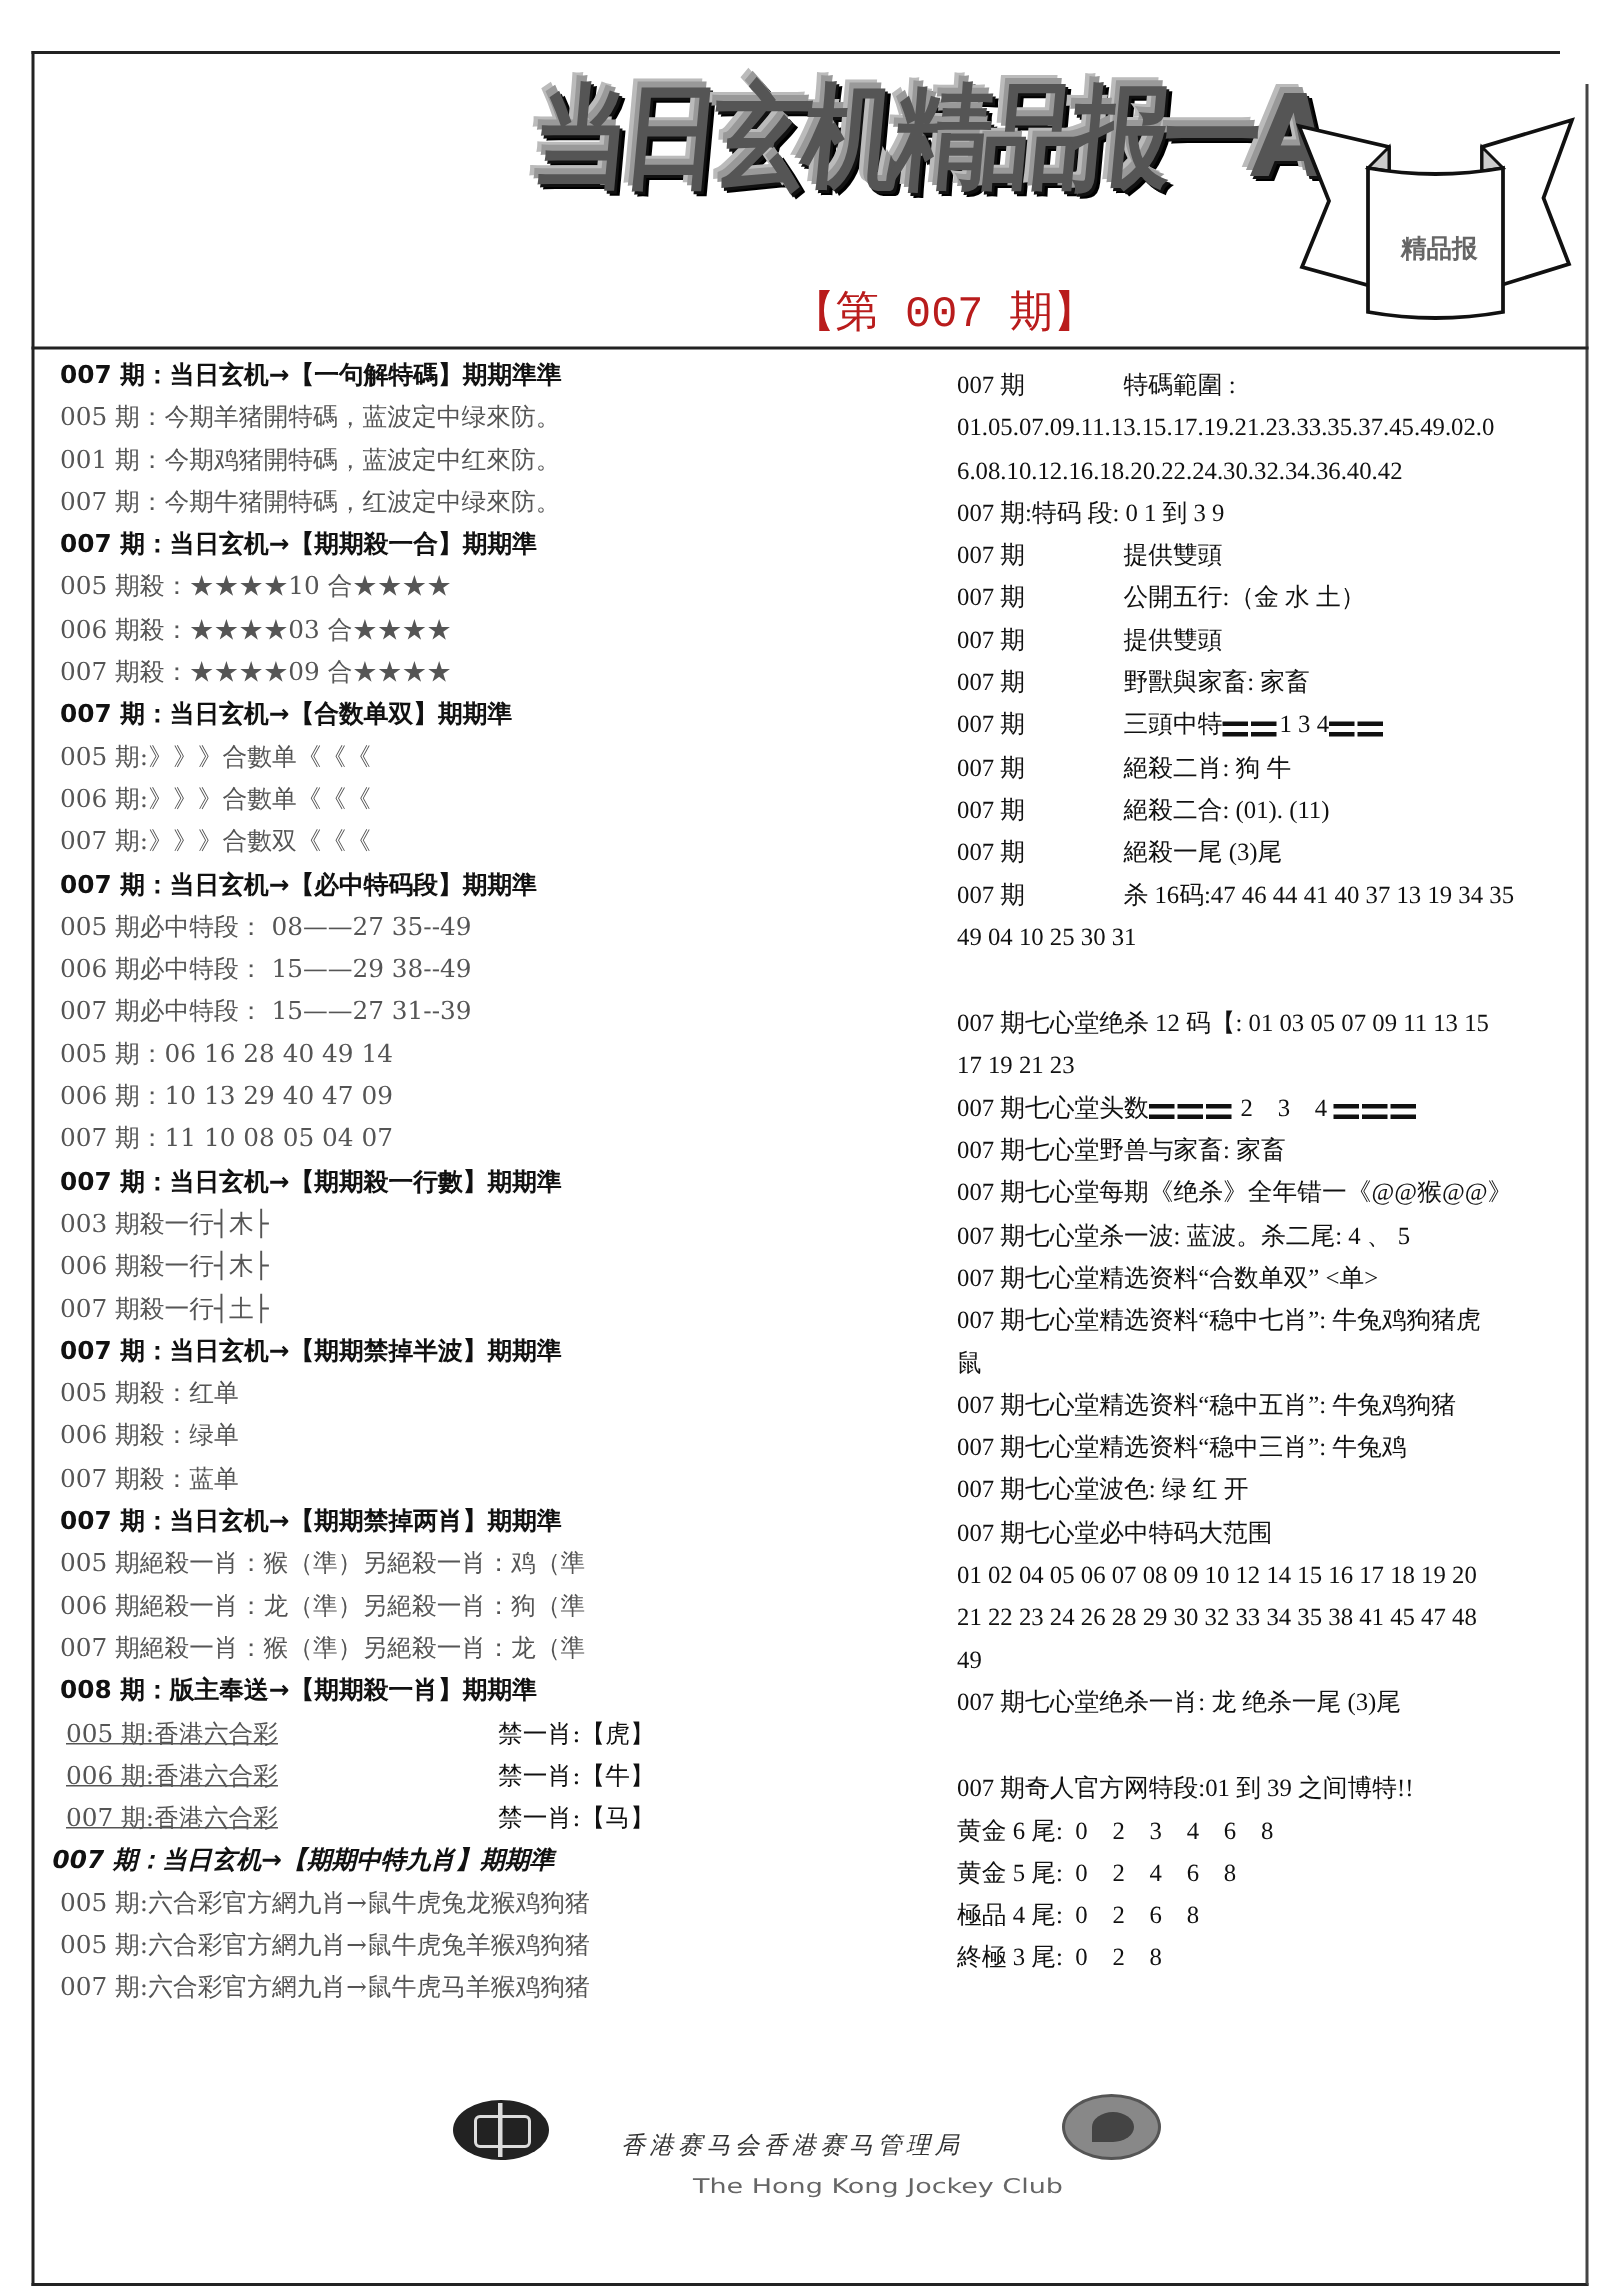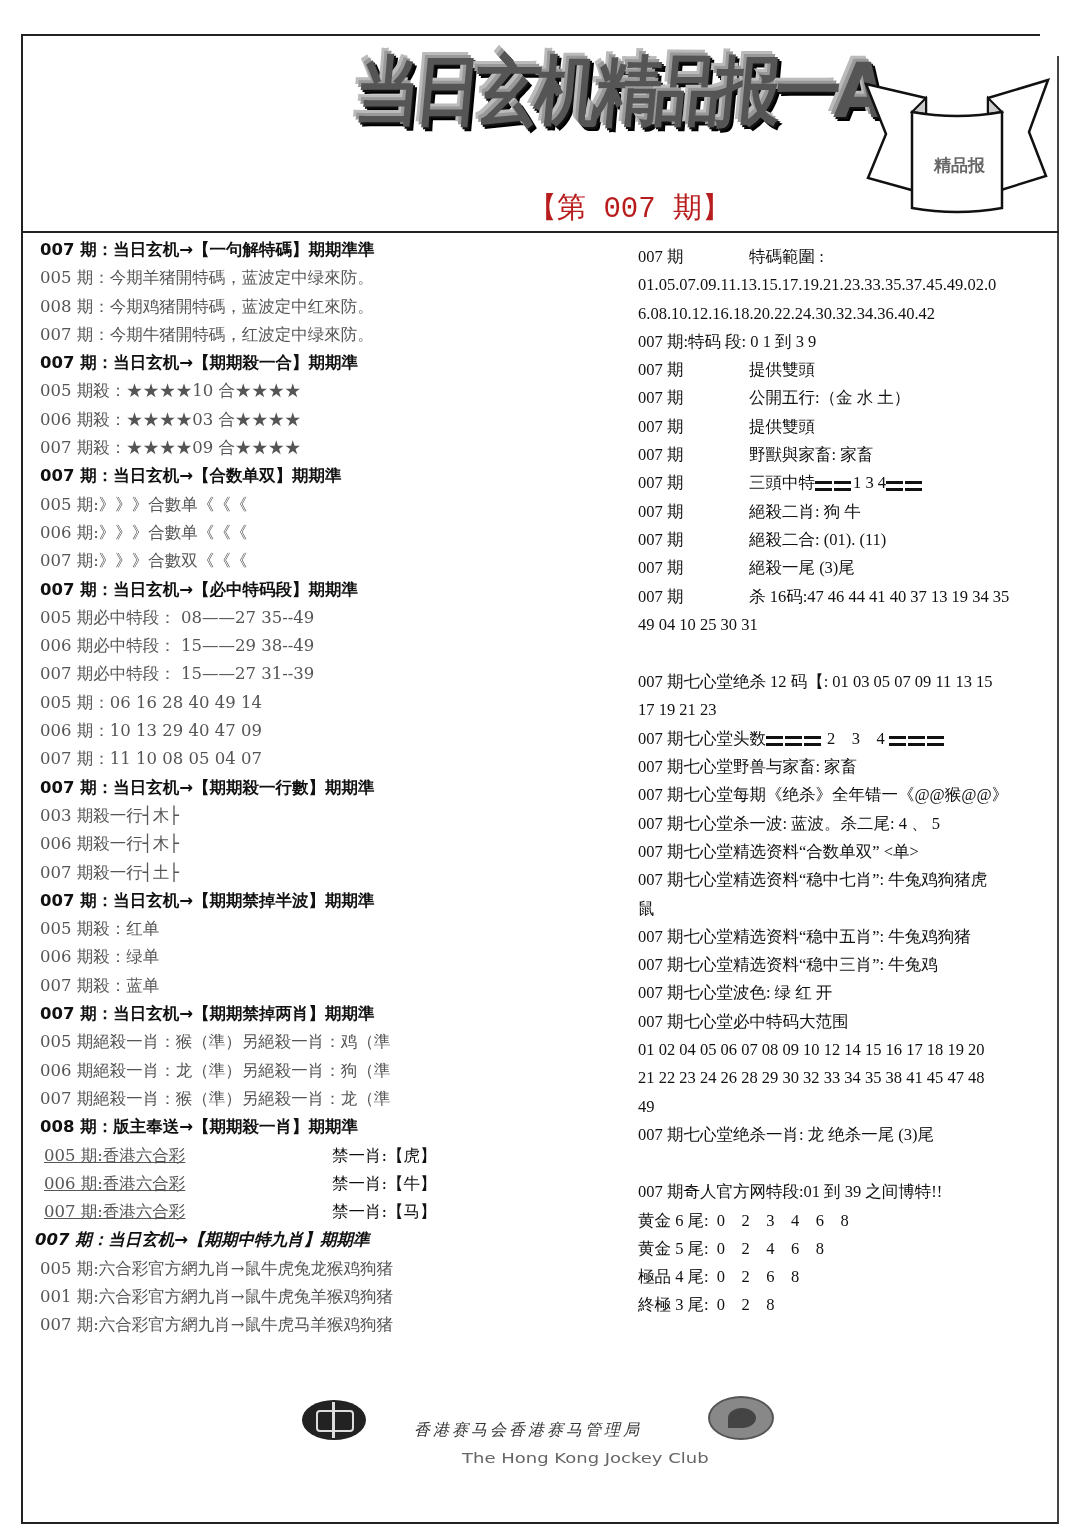--- a/index.html
+++ b/index.html
@@ -65,21 +65,21 @@
     <polygon points="48,36 62,22 62,38" fill="#ccc" stroke="#111" stroke-width="2"></polygon>
     <polygon points="138,36 124,22 124,38" fill="#ccc" stroke="#111" stroke-width="2"></polygon>
     <path d="M48,36 Q93,44 138,36 L138,132 Q93,140 48,132 Z" fill="#fff" stroke="#111" stroke-width="2.5"></path>
   </svg>
   <span class="badge-text">精品报</span>
 </div>
 
 <div class="col-left" id="col-left">
     <div class="line head">007 期：当日玄机→【一句解特碼】期期準準</div>
     <div class="line">005 期：今期羊猪開特碼，蓝波定中绿來防。</div>
-    <div class="line">008 期：今期鸡猪開特碼，蓝波定中红來防。</div>
+    <div class="line">001 期：今期鸡猪開特碼，蓝波定中红來防。</div>
     <div class="line">007 期：今期牛猪開特碼，红波定中绿來防。</div>
     <div class="line head">007 期：当日玄机→【期期殺一合】期期準</div>
     <div class="line">005 期殺：★★★★10 合★★★★</div>
     <div class="line">006 期殺：★★★★03 合★★★★</div>
     <div class="line">007 期殺：★★★★09 合★★★★</div>
     <div class="line head">007 期：当日玄机→【合数单双】期期準</div>
     <div class="line">005 期:》》》合數单《《《</div>
     <div class="line">006 期:》》》合數单《《《</div>
     <div class="line">007 期:》》》合數双《《《</div>
     <div class="line head">007 期：当日玄机→【必中特码段】期期準</div>
@@ -100,21 +100,21 @@
     <div class="line head">007 期：当日玄机→【期期禁掉两肖】期期準</div>
     <div class="line">005 期絕殺一肖：猴（準）另絕殺一肖：鸡（準</div>
     <div class="line">006 期絕殺一肖：龙（準）另絕殺一肖：狗（準</div>
     <div class="line">007 期絕殺一肖：猴（準）另絕殺一肖：龙（準</div>
     <div class="line head">008 期：版主奉送→【期期殺一肖】期期準</div>
     <div class="line sub"><span class="ban" style="width: 288px;">005 期:香港六合彩</span><span style="color: rgb(17, 17, 17);">禁一肖:【虎】</span></div>
     <div class="line sub"><span class="ban" style="width: 288px;">006 期:香港六合彩</span><span style="color: rgb(17, 17, 17);">禁一肖:【牛】</span></div>
     <div class="line sub"><span class="ban" style="width: 288px;">007 期:香港六合彩</span><span style="color: rgb(17, 17, 17);">禁一肖:【马】</span></div>
     <div class="line head hd-nopad">007 期：当日玄机→【期期中特九肖】期期準</div>
     <div class="line">005 期:六合彩官方網九肖→鼠牛虎兔龙猴鸡狗猪</div>
-    <div class="line">001 期:六合彩官方網九肖→鼠牛虎兔羊猴鸡狗猪</div>
+    <div class="line">005 期:六合彩官方網九肖→鼠牛虎兔羊猴鸡狗猪</div>
     <div class="line">007 期:六合彩官方網九肖→鼠牛虎马羊猴鸡狗猪</div>
   </div>
 
 <div class="col-right">
   <div class="rline">
     <span class="lbl">007 期</span><span>特碼範圍 :</span>
   </div>
   <div class="rline">01.05.07.09.11.13.15.17.19.21.23.33.35.37.45.49.02.0</div>
   <div class="rline">6.08.10.12.16.18.20.22.24.30.32.34.36.40.42</div>
   <div class="rline">007 期:特码 段:  0 1 到 3 9</div>

